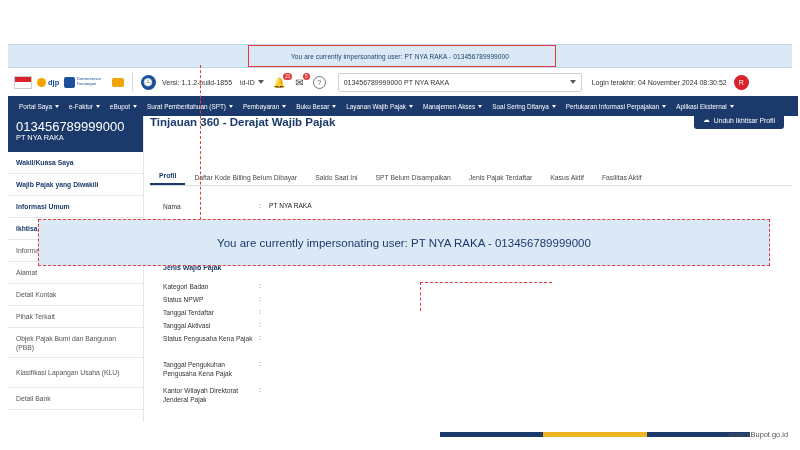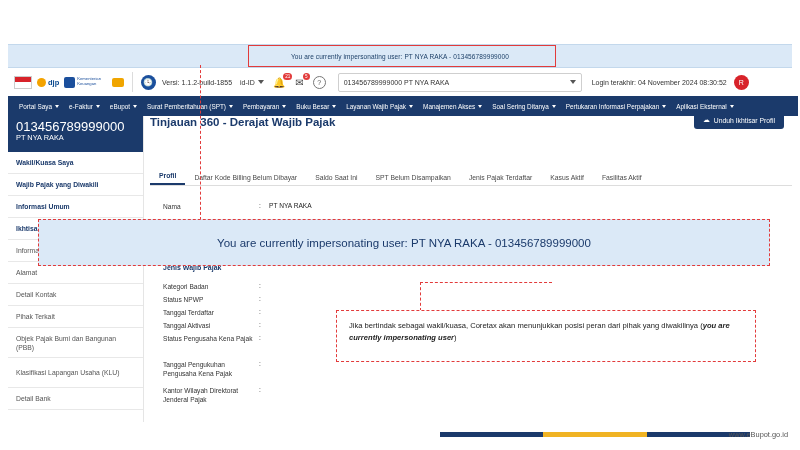--- a/index.html
+++ b/index.html
@@ -552,25 +552,20 @@
     <span class="field-colon">:</span>
   </div>
 
   <div class="conn conn-v1"></div>
   <div class="conn conn-path"></div>
 
   <div class="callout-big">
     <span class="txt">You are currently impersonating user: PT NYA RAKA - 013456789999000</span>
   </div>
 
-  <div class="callout-note">
-    <div class="txt">
-      <span>Jika bertindak sebagai wakil/kuasa, Coretax akan menunjukkan posisi peran dari pihak yang diwakilinya (</span><i>you are currently impersonating user</i><span>)</span>
-    </div>
-  </div>
 
   <div class="footer-bar">
     <span class="seg1"></span>
     <span class="seg2"></span>
     <span class="seg3"></span>
   </div>
   <div class="footer-url">www.eBupot.go.id</div>
 
 </div>
 

